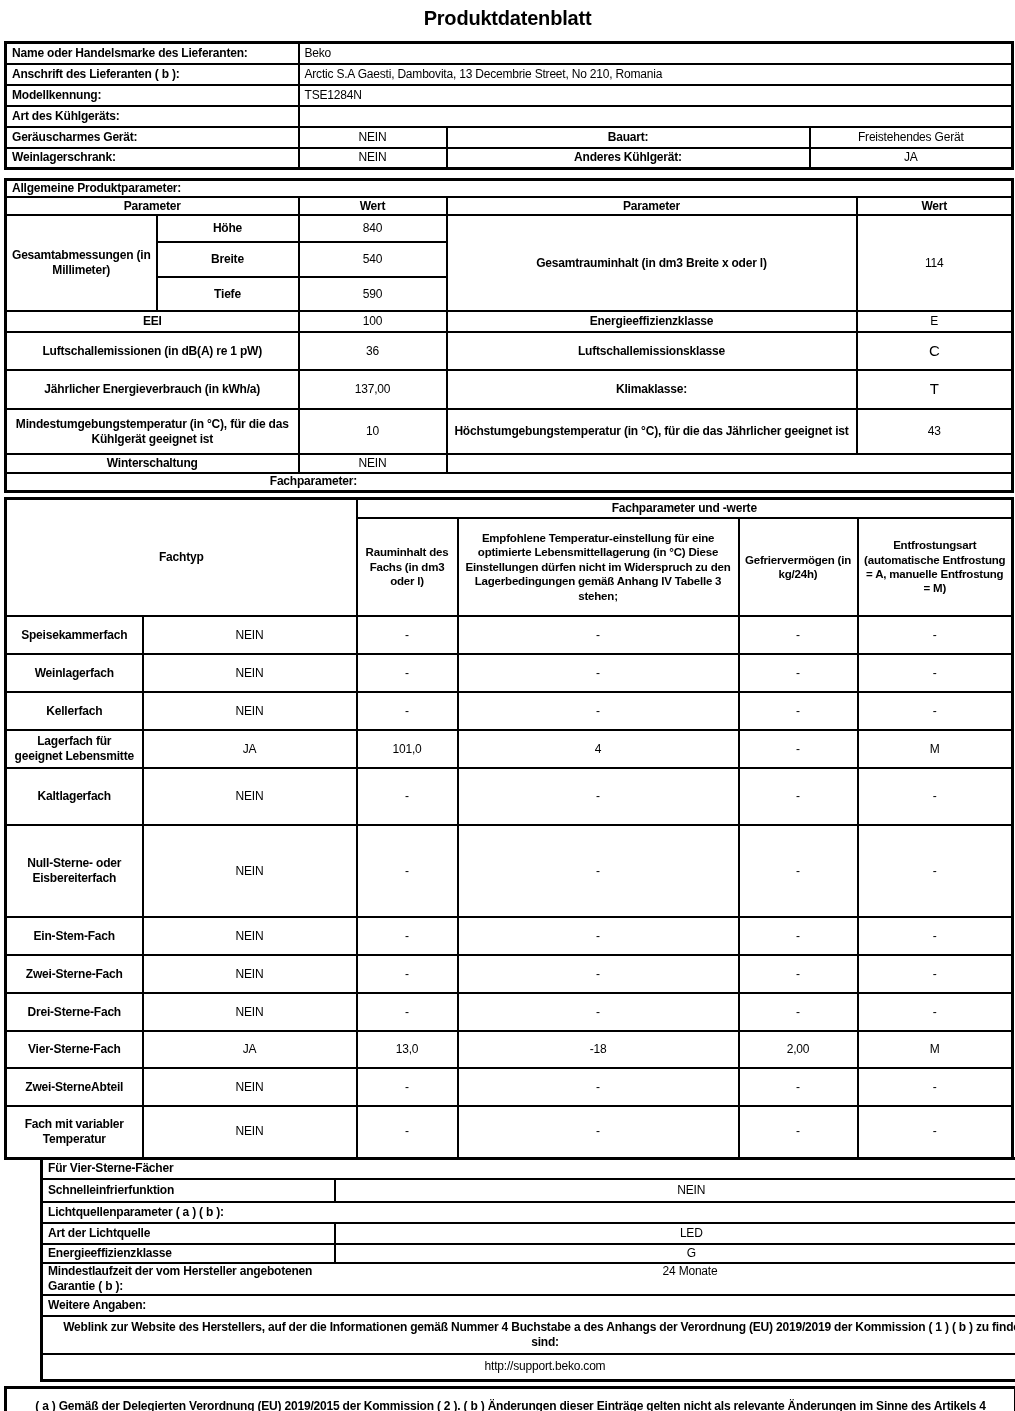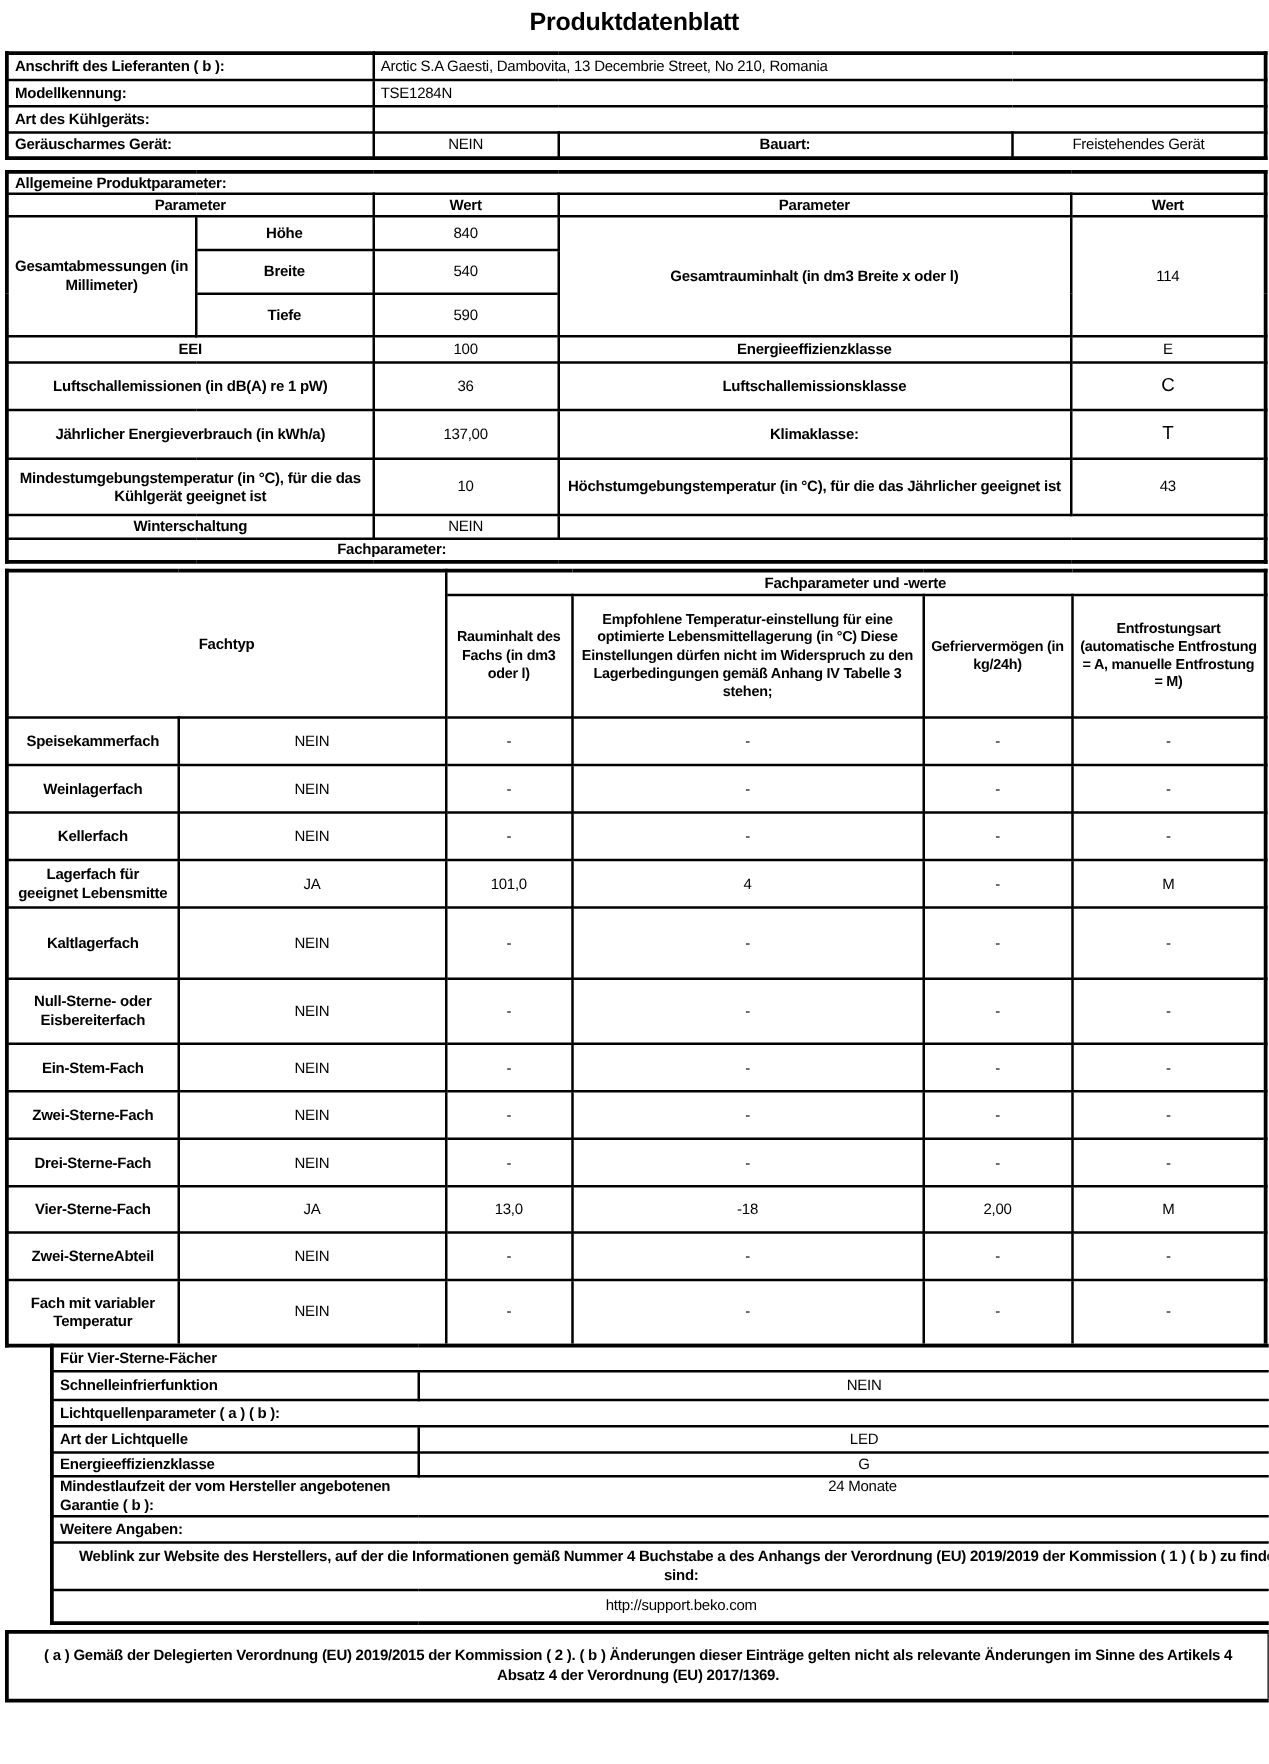--- a/index.html
+++ b/index.html
@@ -9,21 +9,21 @@
   td{border:2px solid #000;padding:0 5px;font-size:12px;font-weight:700;text-align:center;vertical-align:middle;line-height:1.25;letter-spacing:-0.2px;overflow:hidden;}
   .l{text-align:left;}
   .val{font-weight:400;}
   .sm{font-size:11.5px;}
   .big{font-size:15px;font-weight:400;}
   .t2{margin-top:8px;}
   .t3{margin-top:4px;}
   .t4{margin-top:-3px;margin-left:40px;}
   .h16{height:16px}.h18{height:18px}.h19{height:19px}.h20{height:20px}.h21{height:21px}.h23{height:23px}.h26{height:26px}.h27{height:27px}.h34{height:34px}
   .h35{height:35px}.h37{height:37px}.h38{height:38px}.h39{height:39px}
-  .h45{height:45px}.h52{height:52px}.h57{height:57px}.h72{height:52px}.h98{height:98px}
+  .h45{height:45px}.h52{height:52px}.h57{height:57px}.h72{height:92px}.h98{height:98px}
   .fp-span{display:inline-block;width:345px;text-align:right;}
   td.nopad{padding:0;}
   .combo{display:flex;align-items:flex-start;width:100%;height:100%;}
   .combo-label{width:290px;text-align:left;padding-left:5px;font-weight:700;box-sizing:border-box;}
   .combo-val{flex:1;text-align:center;font-weight:400;}
   .weblink{padding:0 8px;}
   .footnote-box{margin:4px 0 0 4px;width:1007px;height:52px;border:3px solid #000;box-sizing:content-box;display:flex;align-items:center;justify-content:center;text-align:center;font-weight:700;font-size:12px;letter-spacing:-0.2px;line-height:1.3;padding:0;}
   .footnote-box div{padding:0 14px;}
 </style>
 </head>
@@ -34,37 +34,47 @@
   <div class="title">Produktdatenblatt</div>
 
   <table class="t1">
     <colgroup>
         <col style="width:293px">
         <col style="width:148px">
         <col style="width:363px">
         <col style="width:203px">
       </colgroup>
     <tbody>
+        <tr class="h21">
+      <td class="l">Name oder Handelsmarke des Lieferanten:</td>
+      <td class="val l" colspan="3">Beko</td>
+    </tr>
     <tr class="h21">
       <td class="l">Anschrift des Lieferanten ( b ):</td>
       <td class="val l" colspan="3">Arctic S.A  Gaesti, Dambovita, 13 Decembrie Street, No 210, Romania</td>
     </tr>
     <tr class="h21">
       <td class="l">Modellkennung:</td>
       <td class="val l" colspan="3">TSE1284N</td>
     </tr>
     <tr class="h21">
       <td class="l">Art des Kühlgeräts:</td>
       <td class="val l" colspan="3"></td>
     </tr>
     <tr class="h21">
       <td class="l">Geräuscharmes Gerät:</td>
       <td class="val">NEIN</td>
       <td>Bauart:</td>
       <td class="val">Freistehendes Gerät</td>
+    </tr>
+    <tr class="h21">
+      <td class="l">Weinlagerschrank:</td>
+      <td class="val">NEIN</td>
+      <td>Anderes Kühlgerät:</td>
+      <td class="val">JA</td>
     </tr>
   </tbody>
     </table>
 
   <table class="t2">
     <colgroup>
         <col style="width:151px">
         <col style="width:142px">
         <col style="width:148px">
         <col style="width:410px">

